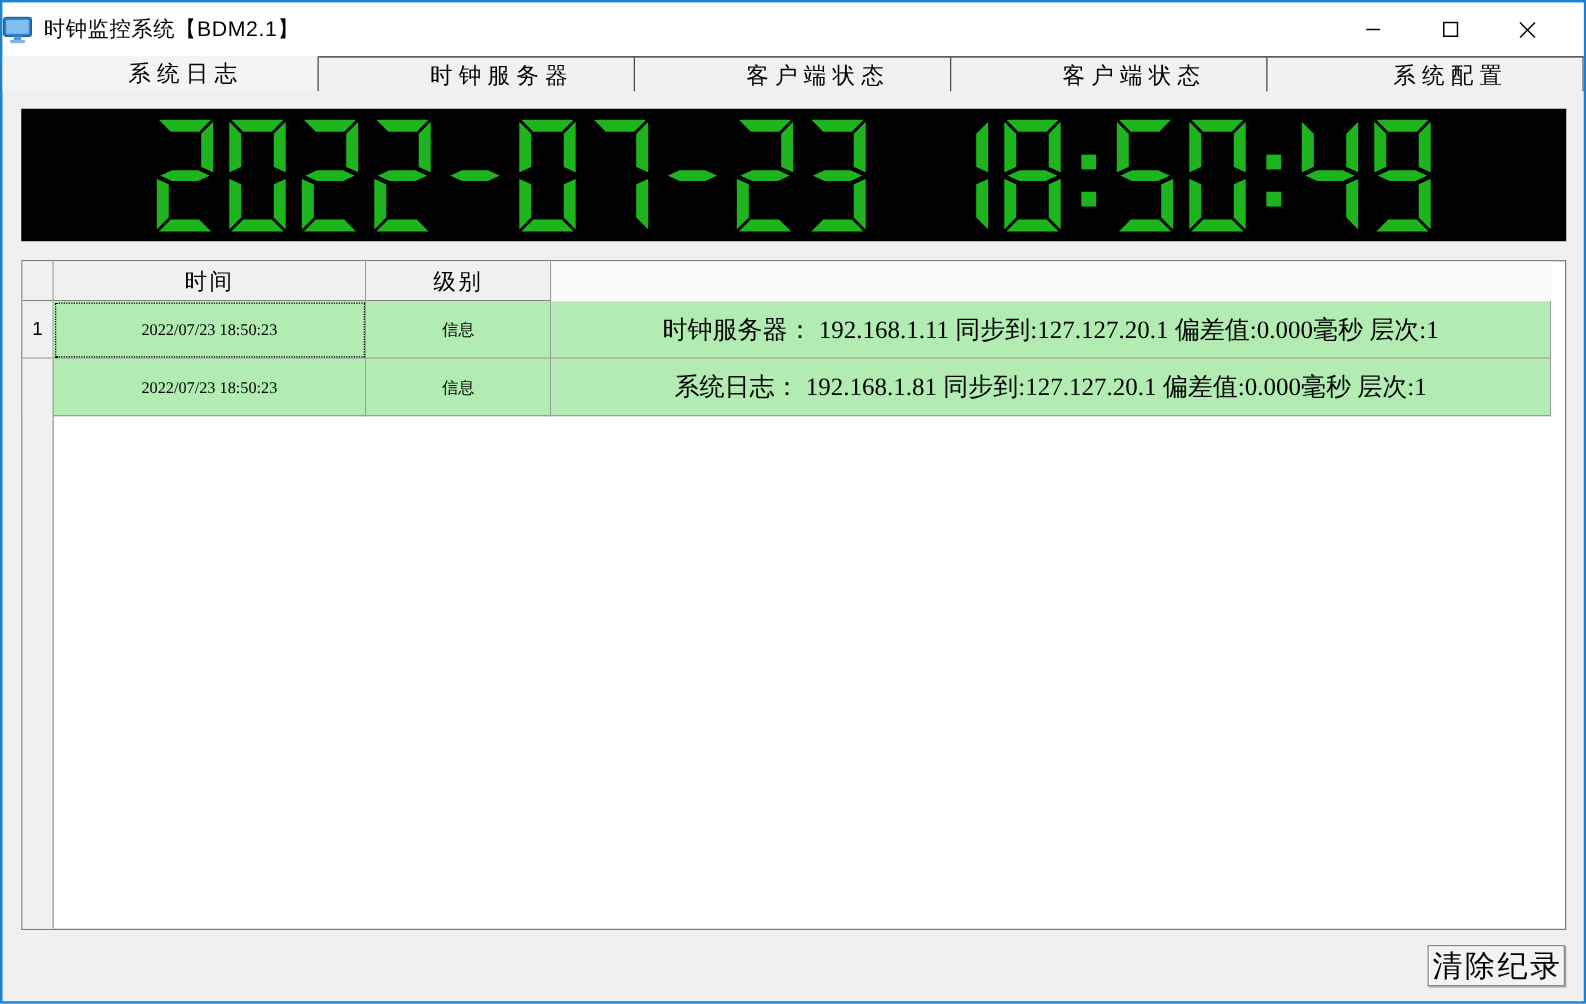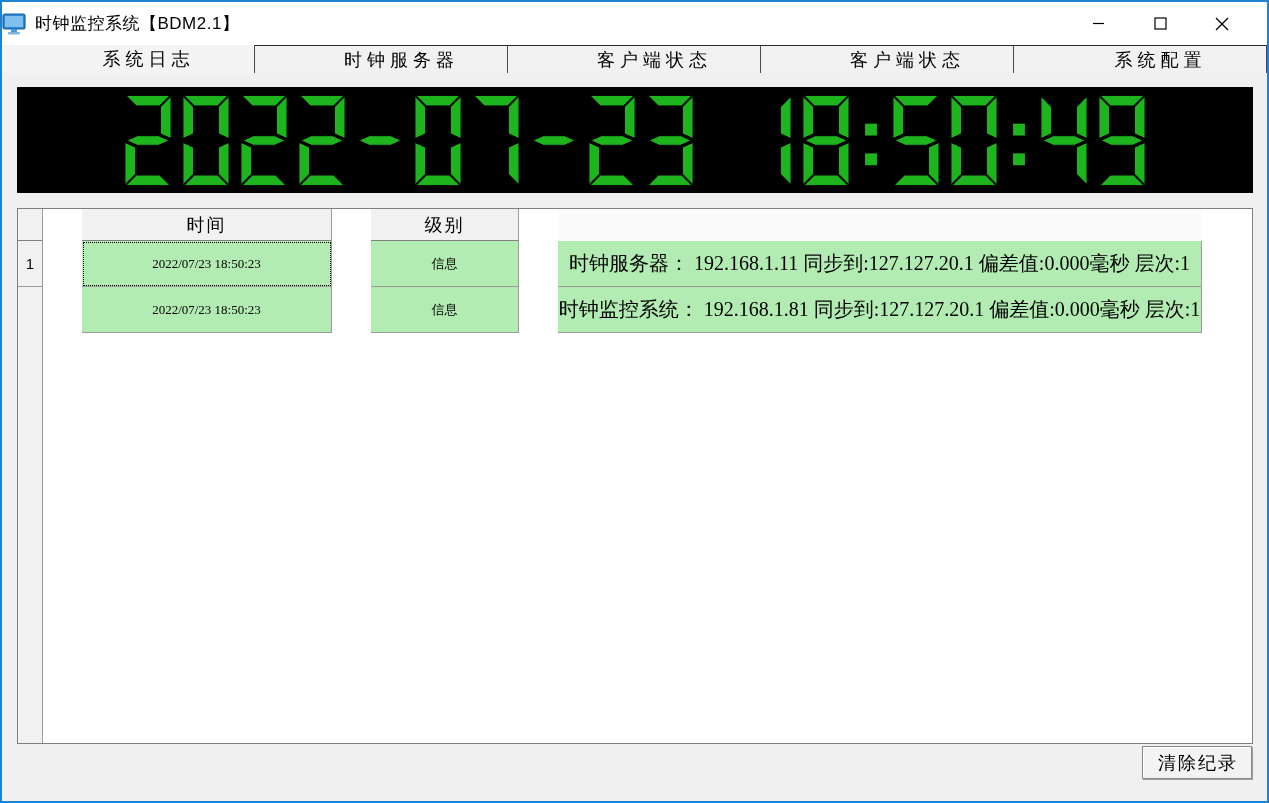--- a/index.html
+++ b/index.html
@@ -60,21 +60,21 @@
 
   
   .log-table {
     position: relative;
     margin: 15px 14px 0 15px;
     width: 1236px; height: 536px;
     background: #ffffff;
     border: 1px solid #7f7f7f;
     overflow: hidden;
   }
-  .t-grid { display: grid; grid-template-columns: 25px 250px 148px 1fr 11px; gap: 39px; }
+  .t-grid { display: grid; grid-template-columns: 25px 250px 148px 1fr 11px; }
   .t-cell {
     display: flex; align-items: center; justify-content: center;
     border-right: 1px solid #9b9b9b;
     border-bottom: 1px solid #9b9b9b;
     font-family: "Liberation Serif", "DejaVu Serif", serif;
     color: #000;
     overflow: hidden; white-space: nowrap;
   }
   .t-head .t-cell {
     height: 32px; background: #f1f1f1;
@@ -88,27 +88,27 @@
   .t-head .t-cell.gutter { background: #fafafa; }
   .t-cell.focused { outline: 1px dotted #000; outline-offset: -2px; }
   .rowhdr-rest {
     position: absolute; left: 0; top: 79px; bottom: 0; width: 25px;
     background: #f1f1f1; border-right: 1px solid #9b9b9b;
   }
 
   
   .footer { position: relative; height: 61px; }
   .clear-btn {
-    position: absolute; right: 15px; top: 2px;
+    position: absolute; right: 15px; top: 12px;
     width: 110px; height: 33px;
     background: #f3f3f3;
     border: 1px solid #8a8a8a;
     box-shadow: 1px 1px 0 #9e9e9e, inset 1px 1px 0 #ffffff;
     font-family: "Liberation Serif", "DejaVu Serif", serif;
-    font-size: 18px; color: #000; letter-spacing: 2px; text-indent: 2px;
+    font-size: 24px; color: #000; letter-spacing: 2px; text-indent: 2px;
     display: flex; align-items: center; justify-content: center;
     cursor: default;
   }
 </style>
 </head>
 <body>
 
 <div class="window">
 
   <div class="titlebar">
@@ -276,21 +276,21 @@
       <div class="t-cell focused">2022/07/23 18:50:23</div>
       <div class="t-cell">信息</div>
       <div class="t-cell content-cell">时钟服务器： 192.168.1.11 同步到:127.127.20.1 偏差值:0.000毫秒 层次:1</div>
       <div class="t-cell gutter"></div>
     </div>
 
     <div class="t-grid t-row">
       <div class="t-cell rownum">2</div>
       <div class="t-cell">2022/07/23 18:50:23</div>
       <div class="t-cell">信息</div>
-      <div class="t-cell content-cell">时钟监控系统： 192.168.1.81 同步到:127.127.20.1 偏差值:0.000毫秒 层次:1</div>
+      <div class="t-cell content-cell">系统日志： 192.168.1.81 同步到:127.127.20.1 偏差值:0.000毫秒 层次:1</div>
       <div class="t-cell gutter"></div>
     </div>
 
     <div class="rowhdr-rest"></div>
   </div>
 
   <div class="footer">
     <div class="clear-btn">清除纪录</div>
   </div>
 

